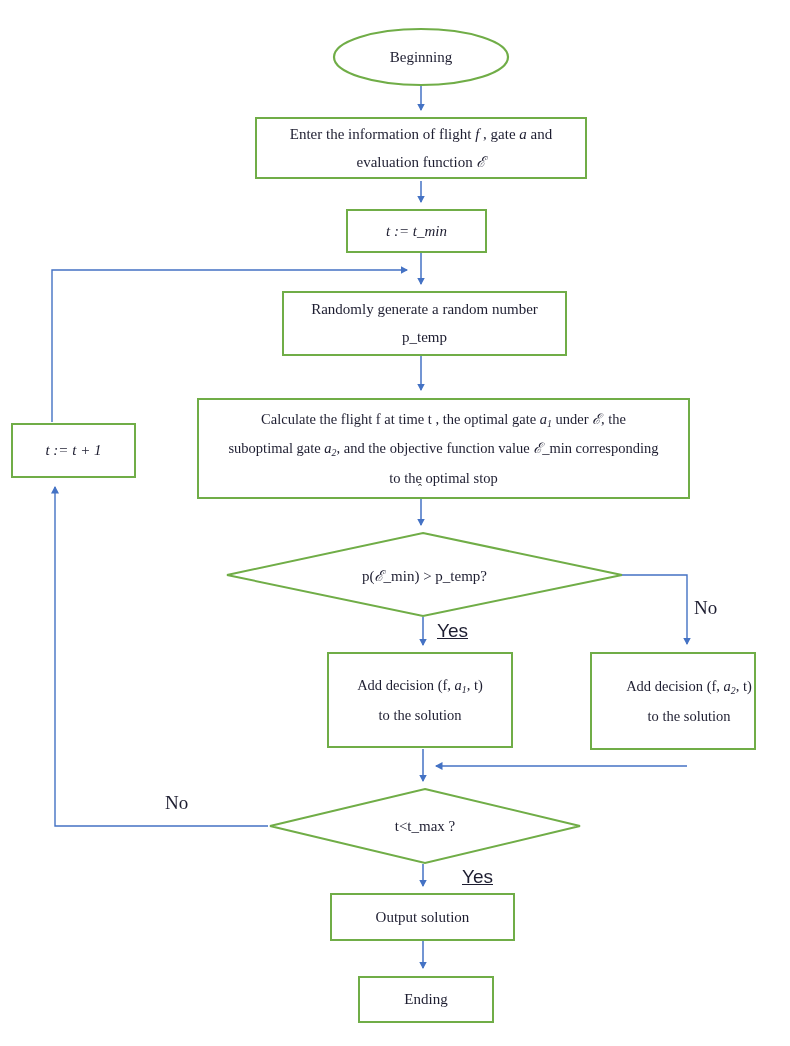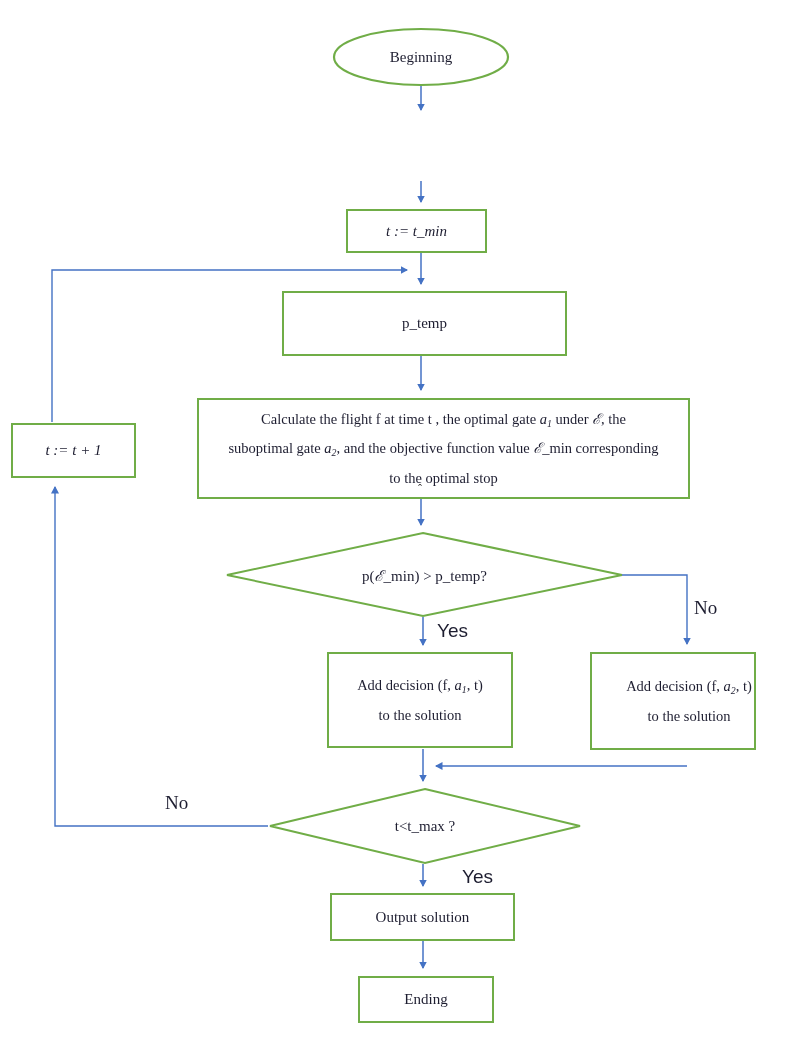--- a/index.html
+++ b/index.html
@@ -23,21 +23,21 @@
   }
   .node .ln{white-space:nowrap;line-height:1.0;}
   .gap6 .ln + .ln{margin-top:13px;}
   .f15{font-size:15px;}
   .f14{font-size:14.5px;}
   .overlay{
     position:absolute;display:flex;align-items:center;justify-content:center;
     text-align:center;pointer-events:none;
   }
   .edge-label{position:absolute;font-size:19px;white-space:nowrap;}
-  .sans{font-family:"Liberation Sans","DejaVu Sans",sans-serif;}
+  .sans{font-family:"Liberation Sans","DejaVu Sans",sans-serif;text-decoration:underline;}
   .it{font-style:italic;}
   .sb{font-size:68%;vertical-align:-0.28em;}
   .mark{position:absolute;font-size:12px;color:#333;}
 </style>
 </head>
 <body>
 
 <div id="canvas">
 
   <svg id="wires" viewBox="0 0 790 1046" xmlns="http://www.w3.org/2000/svg">
@@ -63,26 +63,31 @@
     <line x1="687" y1="766" x2="436" y2="766" stroke="#4472C4" stroke-width="1.4" marker-end="url(#arw)"></line>
     <polyline points="268,826 55,826 55,487" fill="none" stroke="#4472C4" stroke-width="1.4" marker-end="url(#arw)"></polyline>
     <line x1="423" y1="864" x2="423" y2="886" stroke="#4472C4" stroke-width="1.5" marker-end="url(#arw)"></line>
     <line x1="423" y1="941" x2="423" y2="968" stroke="#4472C4" stroke-width="1.5" marker-end="url(#arw)"></line>
   </svg>
 
   <div class="overlay f15" style="left:334px;top:29px;width:174px;height:56px;">
     <span>Beginning</span>
   </div>
 
+  <div class="node f15 gap6" style="left:255px;top:117px;width:332px;height:62px;">
+    <div class="ln"><span>Enter the information of flight </span><span class="it">f</span><span> , gate </span><span class="it">a</span><span>  and</span></div>
+    <div class="ln"><span>evaluation function  </span><span class="it">ℰ</span></div>
+  </div>
 
   <div class="node f15" style="left:346px;top:209px;width:141px;height:44px;text-align:right;">
     <div class="ln"><span class="it">t := t_min</span></div>
   </div>
 
   <div class="node f15 gap6" style="left:282px;top:291px;width:285px;height:65px;">
+    <div class="ln">Randomly generate a random number</div>
     <div class="ln">p_temp</div>
   </div>
 
   <div class="node f14 gap6" style="left:197px;top:398px;width:493px;height:101px;">
     <div class="ln"><span>Calculate the flight f at time  t , the optimal gate  </span><span class="it">a</span><span class="it sb">1</span><span>  under  </span><span class="it">ℰ</span><span>, the</span></div>
     <div class="ln"><span>suboptimal gate  </span><span class="it">a</span><span class="it sb">2</span><span>, and the objective function value  </span><span class="it">ℰ</span><span>_min  corresponding</span></div>
     <div class="ln">to the optimal stop</div>
   </div>
   <span class="mark" style="left:418px;top:482px;">ˆ</span>
 

